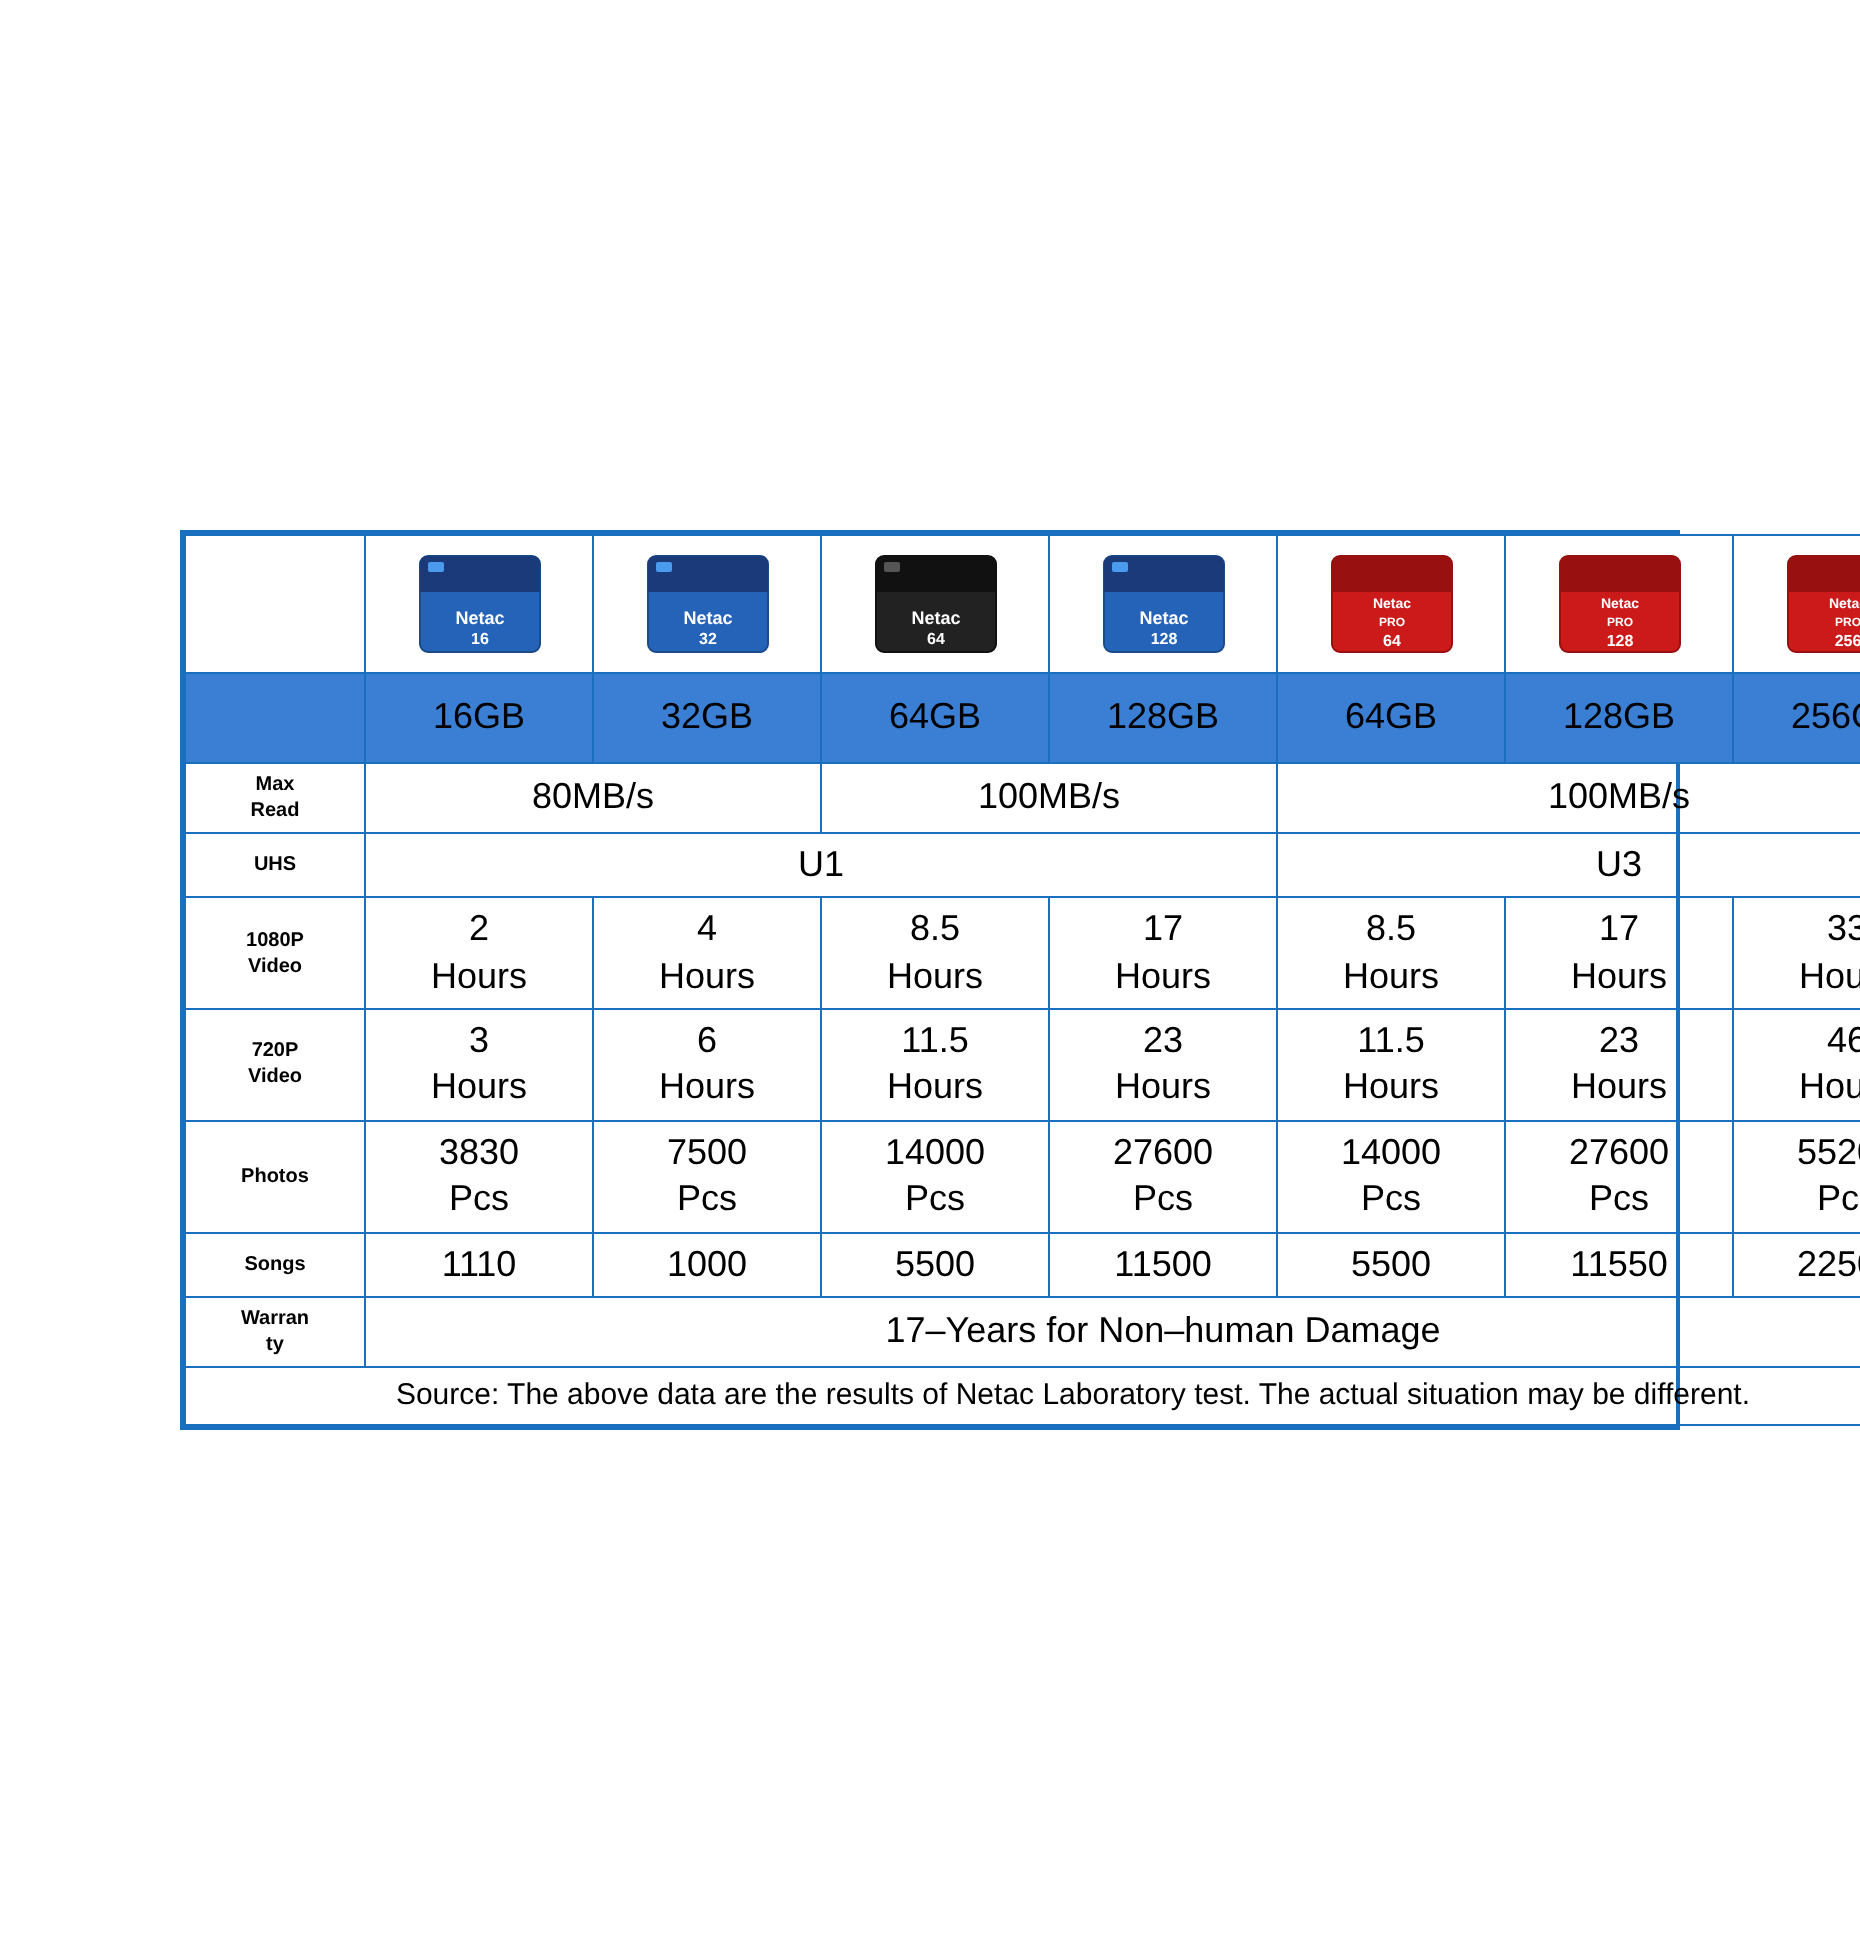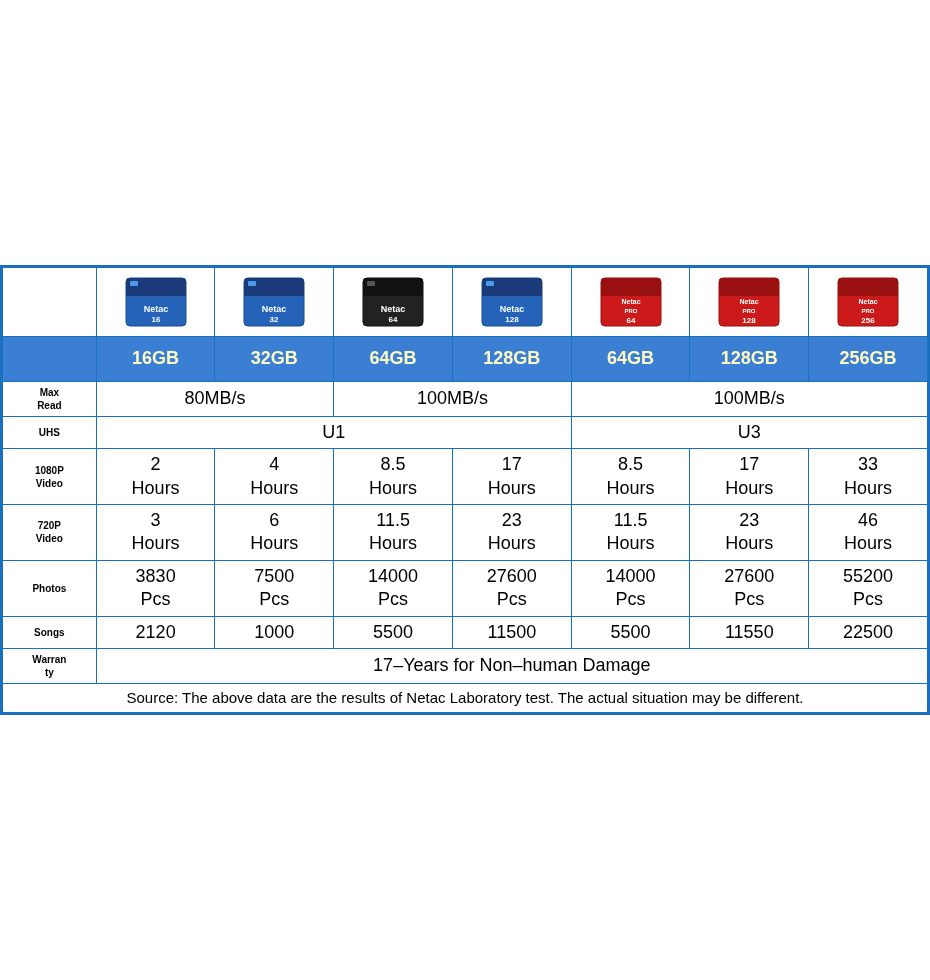--- a/index.html
+++ b/index.html
@@ -7,21 +7,21 @@
       background: #fff;
       font-family: Arial, sans-serif;
       display: flex;
       justify-content: center;
       align-items: center;
       min-height: 980px;
       width: 930px;
     }
     .outer-wrapper {
       border: 2px solid #1a6fbe;
-      width: 930px;
+      width: 750px;
       margin: 20px auto;
     }
     table {
       width: 100%;
       border-collapse: collapse;
       table-layout: fixed;
     }
     th, td {
       border: 1px solid #1a6fbe;
       text-align: center;
@@ -32,23 +32,23 @@
     }
     
     .header-img-row th {
       background: #fff;
       border: 1px solid #1a6fbe;
       padding: 8px 4px;
     }
     
     .header-size-row th {
       background: #3a7fd4;
-      color: #fef9c3;
+      color: #000000;
       font-size: 18px;
-      font-weight: bold;
+      font-weight: normal;
       padding: 10px 2px;
       border: 1px solid #1a6fbe;
     }
     .card-img-container {
       display: flex;
       flex-direction: column;
       align-items: center;
       justify-content: center;
     }
     .label-cell {
@@ -228,21 +228,21 @@
         <td class="data-cell">7500<br>Pcs</td>
         <td class="data-cell">14000<br>Pcs</td>
         <td class="data-cell">27600<br>Pcs</td>
         <td class="data-cell">14000<br>Pcs</td>
         <td class="data-cell">27600<br>Pcs</td>
         <td class="data-cell">55200<br>Pcs</td>
       </tr>
 
       <tr>
         <td class="label-cell">Songs</td>
-        <td class="data-cell">2120</td>
+        <td class="data-cell">1110</td>
         <td class="data-cell">1000</td>
         <td class="data-cell">5500</td>
         <td class="data-cell">11500</td>
         <td class="data-cell">5500</td>
         <td class="data-cell">11550</td>
         <td class="data-cell">22500</td>
       </tr>
 
       <tr>
         <td class="label-cell">Warran<br>ty</td>

